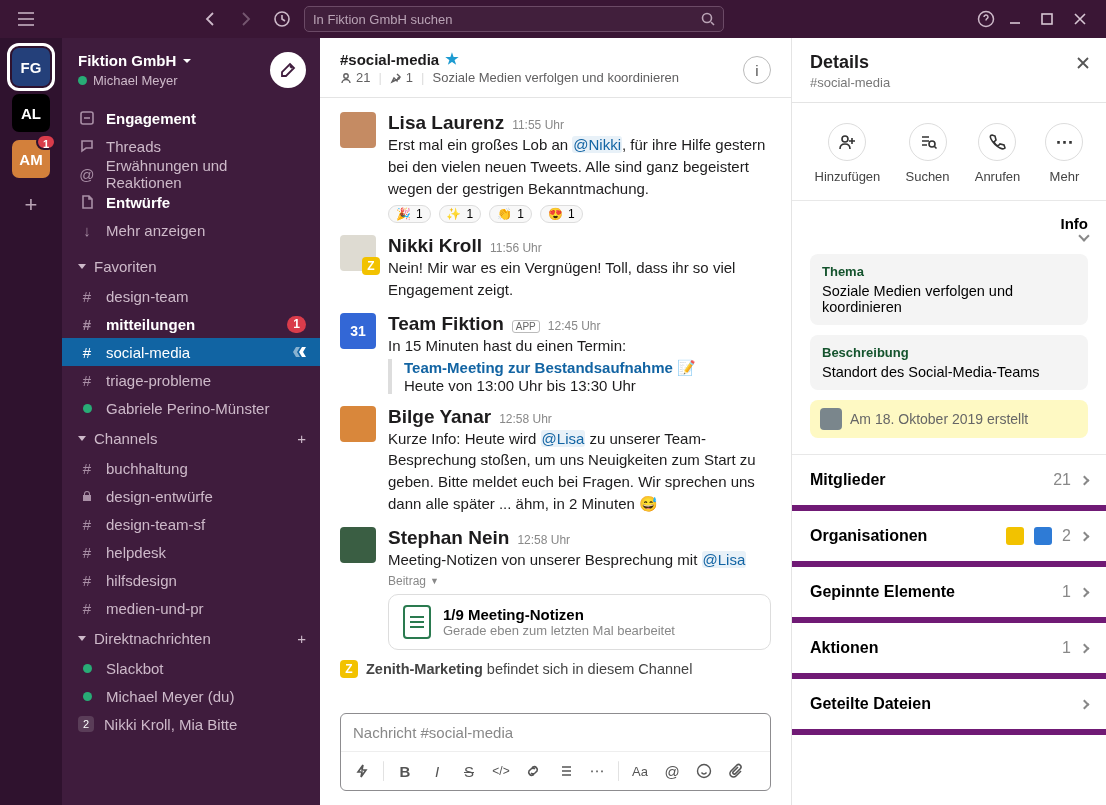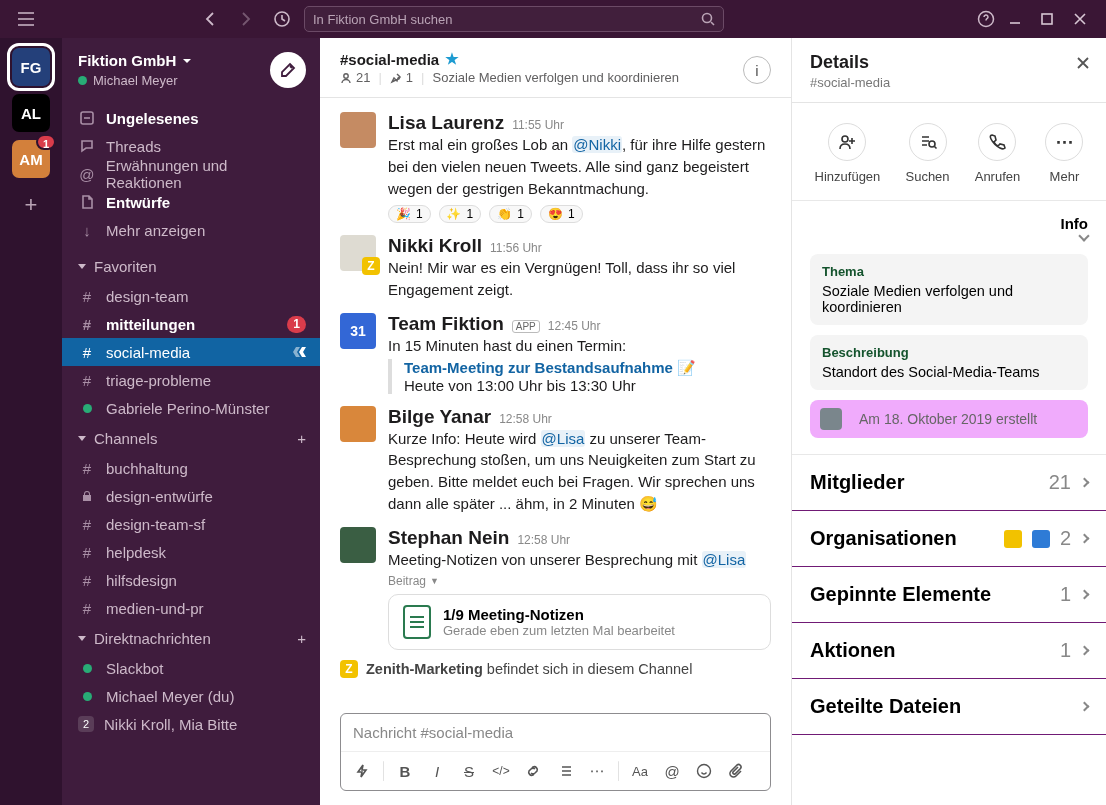--- a/index.html
+++ b/index.html
@@ -86,23 +86,23 @@
 .details-head .sub { font-size:13px; color:#777; margin-top:2px;}
 .details-head .close-x { position:absolute; right:14px; top:16px; color:#555;}
 .quick-actions { display:flex; justify-content:space-around; padding: 20px 10px 16px 10px; border-bottom:1px solid #e8e8e8;}
 .qa { display:flex; flex-direction:column; align-items:center; gap:8px; font-size:13px; color:#444;}
 .qa .circ{ width:38px; height:38px; border:1px solid #ddd; border-radius:50%; display:flex; align-items:center; justify-content:center;}
 .dsection { border-bottom: 1px solid #e8e8e8;}
 .dsection-head { padding: 14px 18px; display:flex; align-items:flex-end; justify-content:space-between; font-weight:800; font-size:15px; cursor:pointer;flex-direction:column;}
 .dsection-body { padding: 0 18px 16px 18px;}
 .info-card { background:#f4f4f4; border-radius:8px; padding: 10px 12px; margin-bottom:10px; font-size:14.5px;}
 .info-card .label { color:#14532d; font-size:13px; margin-bottom:4px; font-weight:600;}
-.created-row{ background:#f0abfc; border-radius:8px; padding: 8px 10px; display:flex; align-items:center; gap:17px; color:#666; font-size:14px;}
+.created-row{ background:#fef9c3; border-radius:8px; padding: 8px 10px; display:flex; align-items:center; gap:8px; color:#666; font-size:14px;}
 .tiny-avatar{ width:22px; height:22px; border-radius:4px; background:#7a868c;}
-.drow { padding: 16px 18px; display:flex; align-items:center; justify-content:space-between; font-weight:800; border-bottom:1px solid #701a75; cursor:pointer; font-size:20px;}
+.drow { padding: 16px 18px; display:flex; align-items:center; justify-content:space-between; font-weight:800; border-bottom:6px solid #701a75; cursor:pointer; font-size:16px;}
 .drow .right { display:flex; align-items:center; gap:10px; font-weight:400; color:#888;}
 .chev { width:7px; height:7px; border-right:2px solid #888; border-bottom:2px solid #888; transform: rotate(-45deg);}
 .chev-down { width:8px; height:8px; border-right:2px solid #888; border-bottom:2px solid #888; transform: rotate(45deg);}
 .org-chip{ width:18px; height:18px; border-radius:3px;}
 svg { display:block; }
 </style>
 </head>
 <body>
 
 <div class="titlebar">
@@ -193,21 +193,21 @@
     </div>
 
     <div class="sb-section">
       <div class="sb-item bold">
           <span class="ico">
             <svg width="16" height="16" fill="none" stroke="currentColor" stroke-width="1.6">
               <rect x="2" y="2" width="12" height="12" rx="2"></rect>
               <path d="M5 8h6"></path>
             </svg>
           </span>
-          <span>Ungelesenes</span>
+          <span>Engagement</span>
         </div>
       <div class="sb-item">
           <span class="ico">
             <svg width="16" height="16" fill="none" stroke="currentColor" stroke-width="1.6">
               <path d="M3 3h10v7H7l-4 3V3z"></path>
             </svg>
           </span>
           <span>Threads</span>
         </div>
       <div class="sb-item">

